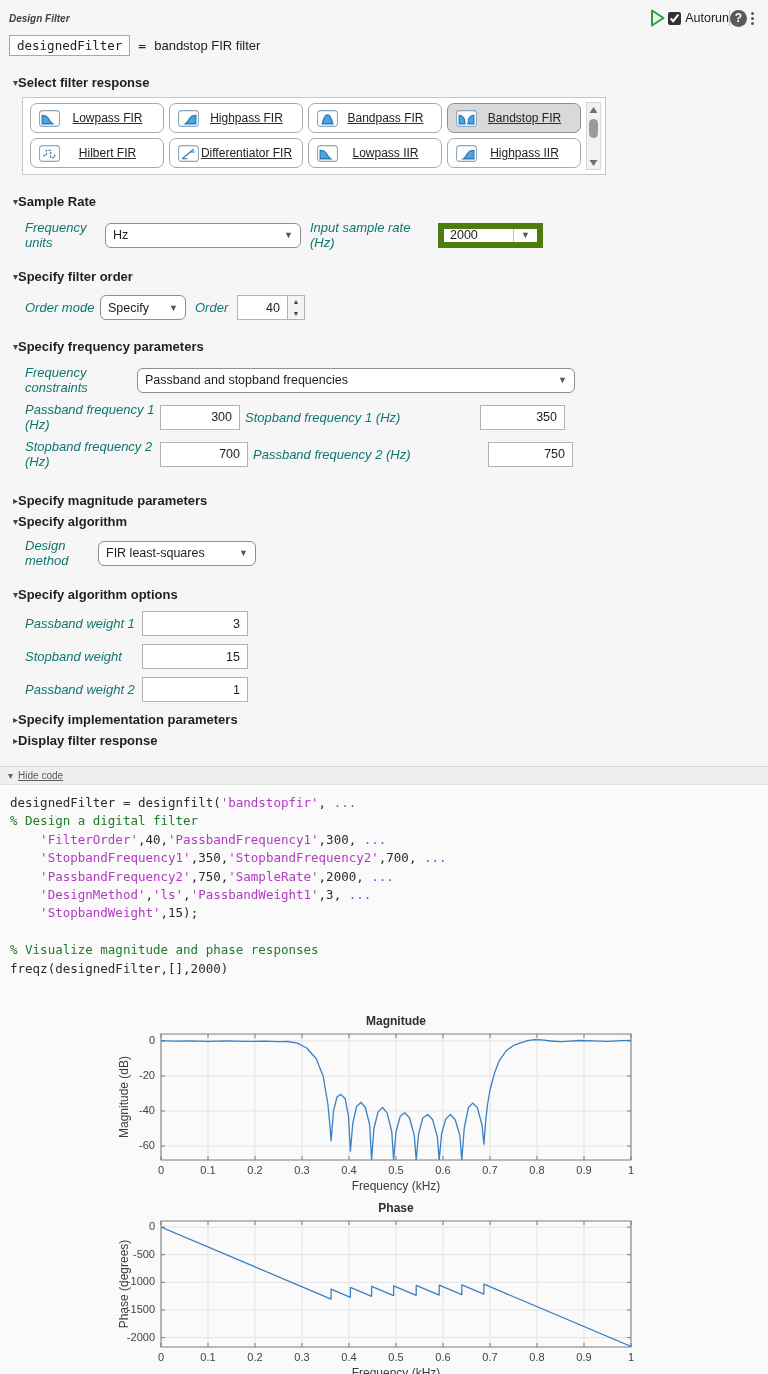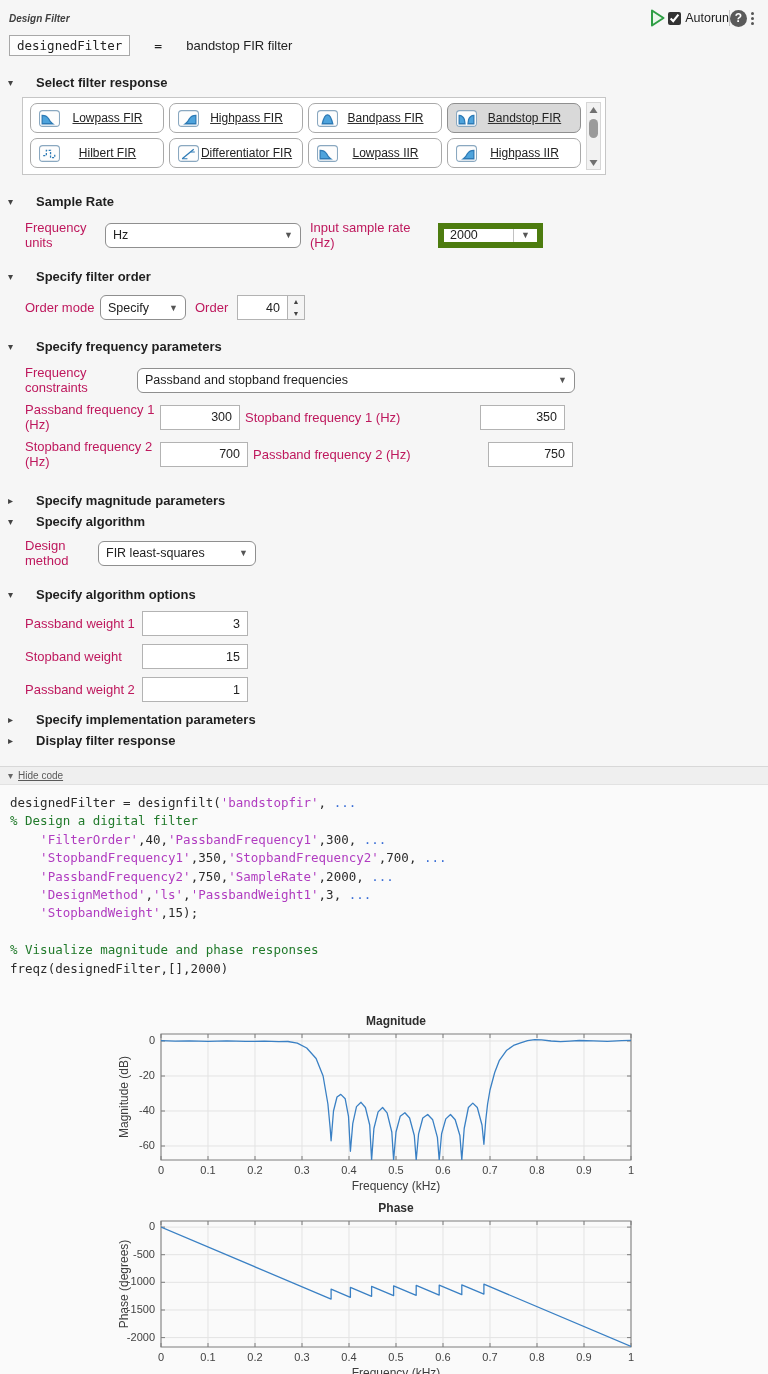--- a/index.html
+++ b/index.html
@@ -22,32 +22,32 @@
   .hdr-actions{display:flex;align-items:center;gap:0;}
   .runbtn{width:18px;height:18px;cursor:pointer;display:flex;align-items:center;}
   .autorun{display:flex;align-items:center;gap:4px;font-size:12.5px;color:#222;}
   .autorun input{width:13px;height:13px;accent-color:#333;}
   .vdiv{width:1px;height:16px;background:#c7c7c7;}
   .helpbtn{width:17px;height:17px;border-radius:50%;background:#5a5a5a;color:#fff;font-size:12px;
     font-weight:bold;display:flex;align-items:center;justify-content:center;cursor:pointer;}
   .kebab{display:flex;flex-direction:column;gap:2px;padding:1px 4px;cursor:pointer;}
   .kebab i{width:3px;height:3px;border-radius:50%;background:#555;}
   
-  .outline-row{display:flex;align-items:center;gap:24px;padding:8px 0 0 9px;}
+  .outline-row{display:flex;align-items:center;gap:8px;padding:8px 0 0 9px;}
   .varbox{border:1px solid #a8a8a8;background:#fdfdfd;padding:2px 7px;font-size:12.5px;color:#222;}
   .eqdesc{font-size:13px;color:#222;}
   
-  .sec{display:flex;align-items:center;gap:18px;padding-left:8px;margin-top:19px;}
+  .sec{display:flex;align-items:center;gap:0;padding-left:8px;margin-top:19px;text-align:right;}
   .sec .tri{font-size:10px;color:#444;width:10px;display:inline-block;}
   .sec .tri.exp::before{content:"▾";}
   .sec .tri.col::before{content:"▸";}
   .sec b{font-size:13px;color:#1f1f1f;}
   .sec.tight{margin-top:6px;}
   .row{display:flex;align-items:center;padding-left:25px;margin-top:11px;}
-  .lbl{color:#be185d;}
+  .lbl{color:#0f766e;font-style:italic;}
   
   .respbox{margin:7px 0 0 22px;width:584px;height:78px;background:#fff;border:1px solid #c6c6c6;
     position:relative;padding:5px 24px 5px 7px;}
   .respgrid{display:grid;grid-template-columns:repeat(4,1fr);gap:4px 5px;height:100%;text-decoration:underline;}
   .fbtn{display:flex;align-items:center;background:#fff;border:1px solid #a9a9a9;border-radius:7px;
     height:30px;cursor:pointer;padding:0 4px;}
   .fbtn.sel{background:var(--selected-button-bg);border-color:#8f8f8f;}
   .fbtn .ficon{flex:0 0 auto;margin-left:4px;}
   .fbtn .flabel{flex:1;text-align:center;font-size:12px;color:#222;padding-right:4px;}
   .vscroll{position:absolute;top:4px;right:4px;bottom:4px;width:15px;background:#f2f2f2;

